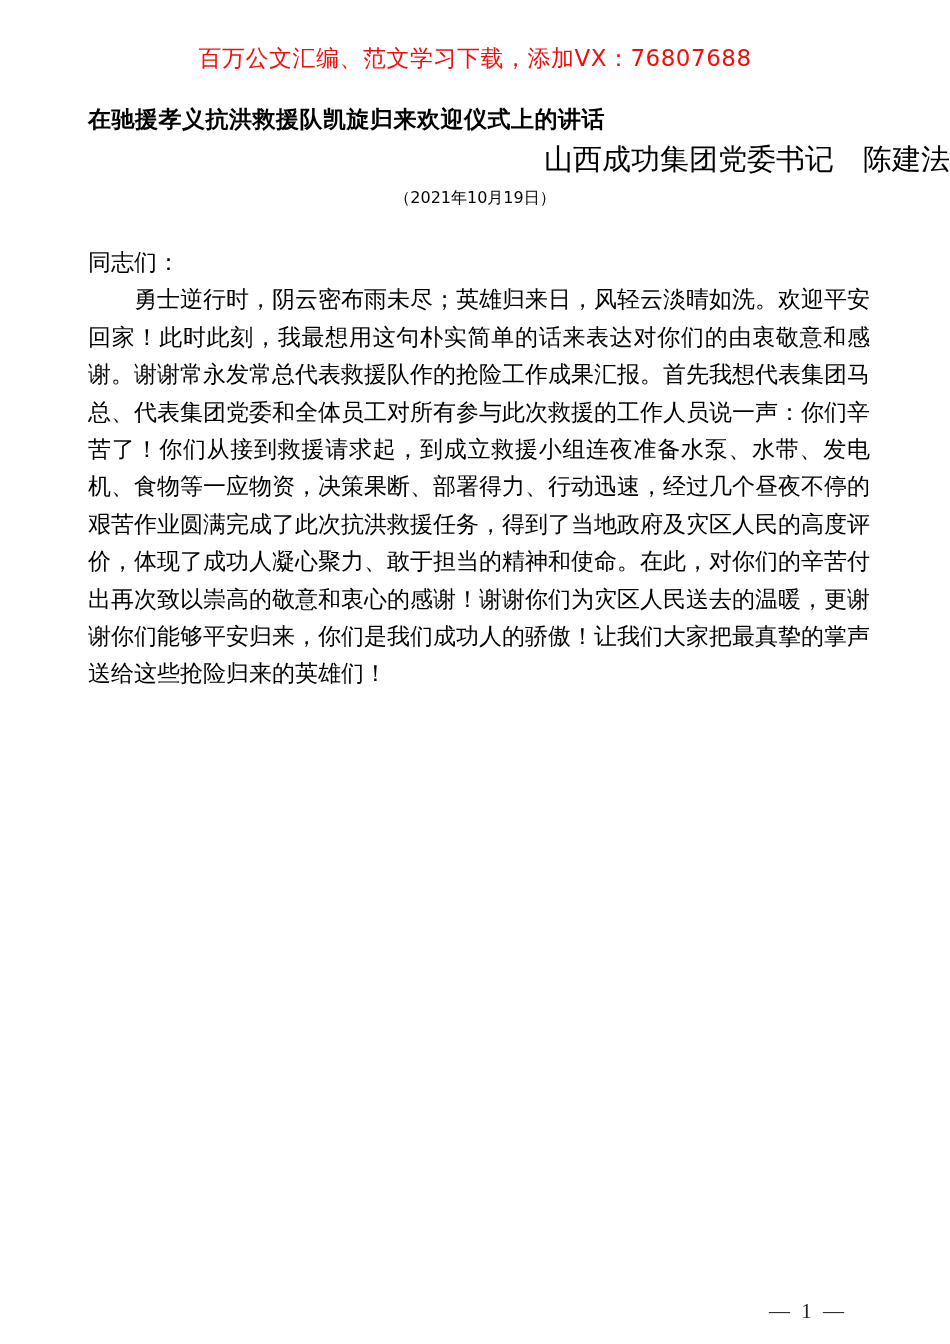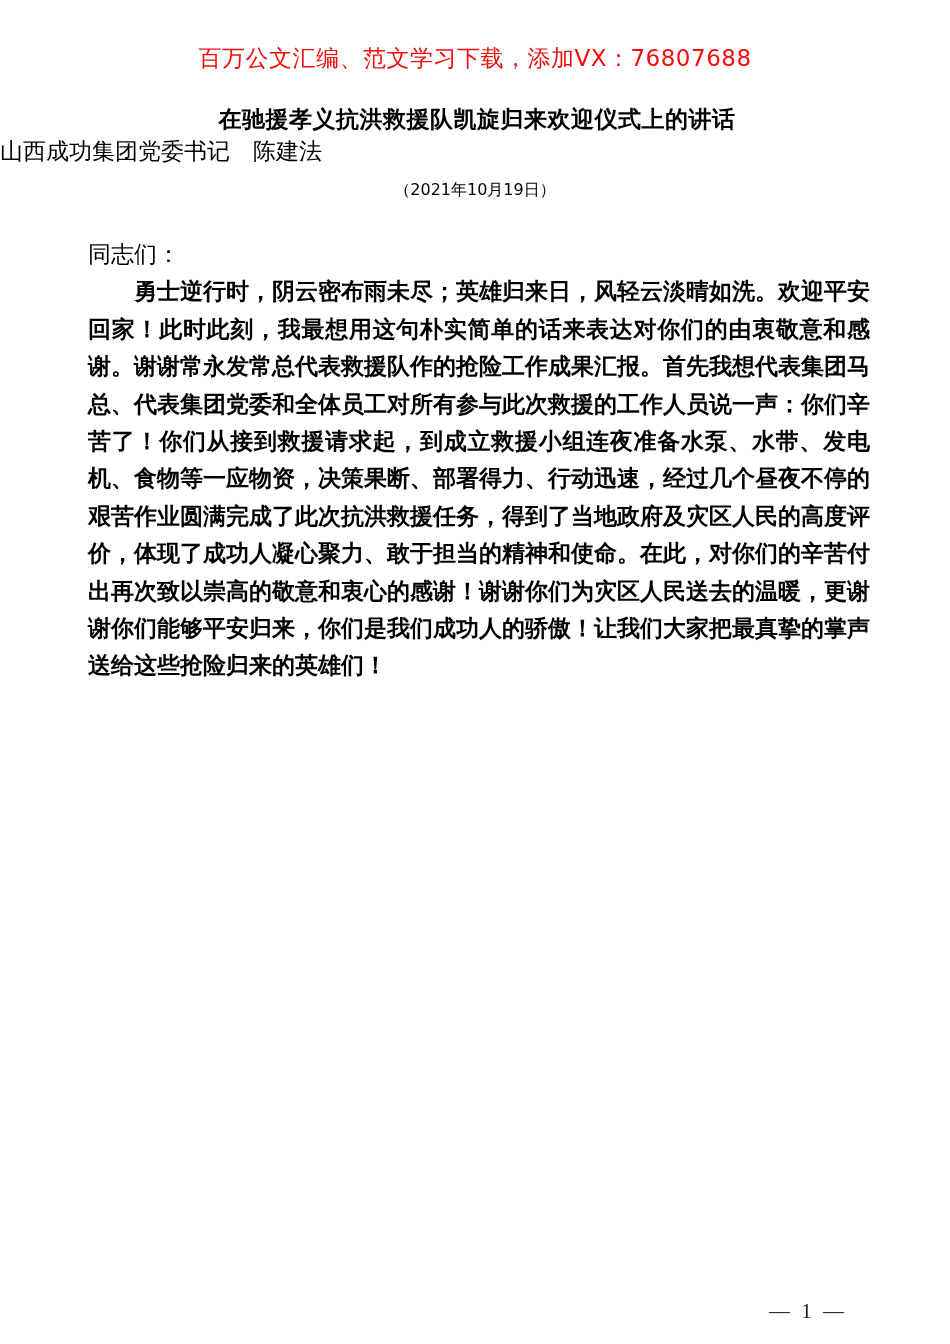--- a/index.html
+++ b/index.html
@@ -20,29 +20,29 @@
   .watermark {
     padding-top: 44px;
     text-align: center;
     font-size: 23px;
     line-height: 28px;
     color: var(--watermark, #f20d0d);
     letter-spacing: 0.5px;
   }
   .doc-title {
     margin: 31px 84px 0 88px;
-    text-align: center;
     font-size: 23px;
     font-weight: 600;
     line-height: 32px;
     letter-spacing: 0.5px;
   }
   .doc-author {
-    text-align: left;
-    font-size: 23px;
+    margin-top: 8px;
+    text-align: right;
+    font-size: 29px;
     font-weight: 400;
     line-height: 32px;
   }
   .doc-date {
     margin-top: 7px;
     text-align: center;
     font-size: 16px;
     font-weight: 400;
     line-height: 32px;
   }
@@ -56,21 +56,20 @@
   }
   .doc-body p {
     margin: 0;
     padding: 0;
   }
   .salutation {
     text-indent: 0;
   }
   .para {
     text-indent: 2em;
-    font-weight: bold;
   }
   .page-number {
     position: absolute;
     right: 103px;
     bottom: 20px;
     font-family: "Liberation Serif", "DejaVu Serif", serif;
     font-size: 21px;
     color: var(--page_number, #222222);
     letter-spacing: 3px;
     white-space: nowrap;

